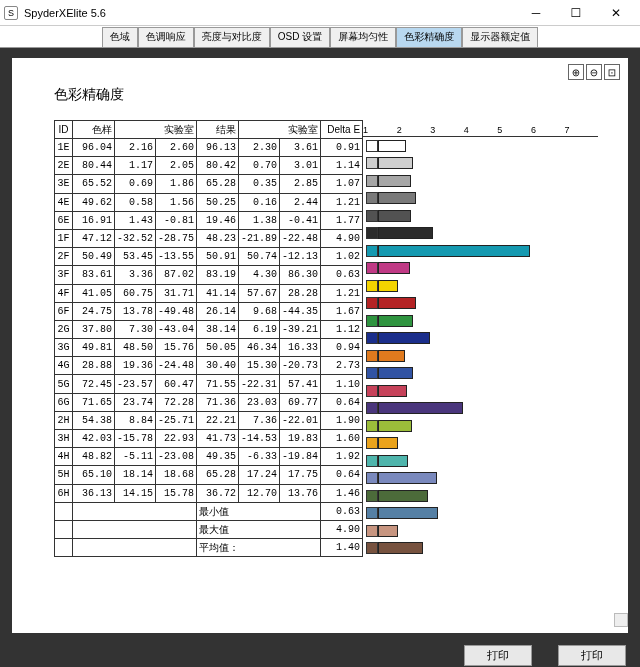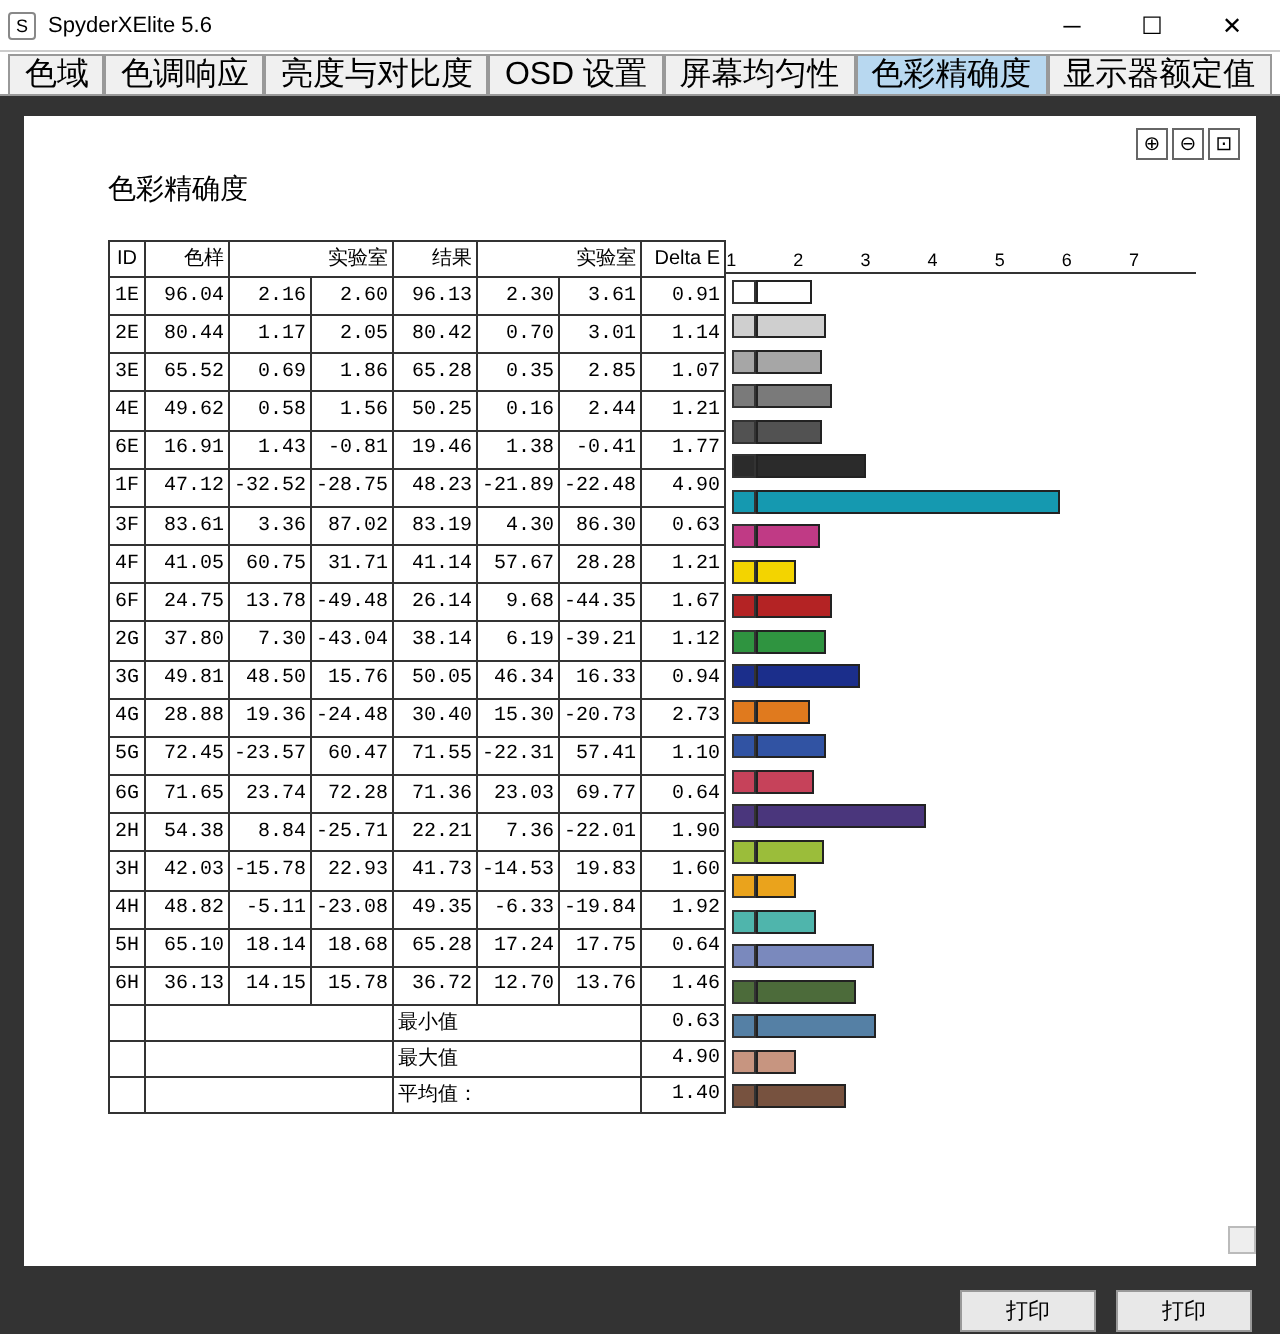--- a/index.html
+++ b/index.html
@@ -3,21 +3,21 @@
 <meta charset="utf-8">
 <style>
 * { margin: 0; padding: 0; box-sizing: border-box; }
 body { font-family: "Microsoft YaHei", Arial, sans-serif; background: #333333; width: 640px; height: 667px; overflow: hidden; }
 .titlebar { background: #fff; height: 26px; display: flex; align-items: center; padding: 0 4px; border-bottom: 1px solid #ccc; }
 .titlebar .app-icon { width: 14px; height: 14px; border: 1px solid #888; border-radius: 2px; font-size: 9px; display: flex; align-items: center; justify-content: center; margin-right: 6px; }
 .titlebar .title { font-size: 11px; flex: 1; }
 .win-btns { display: flex; }
 .win-btn { width: 40px; height: 24px; display: flex; align-items: center; justify-content: center; font-size: 12px; font-family: Arial; }
 .tabbar { background: #fff; height: 22px; display: flex; justify-content: center; align-items: center; border-bottom: 1px solid #999; }
-.tab { font-size: 16px; padding: 2px 7px; border: 1px solid #999; border-bottom: none; background: #f0f0f0; height: 20px; display: flex; align-items: center; }
+.tab { font-size: 10px; padding: 2px 7px; border: 1px solid #999; border-bottom: none; background: #f0f0f0; height: 20px; display: flex; align-items: center; }
 .tab.active { background: #b8d8f0; }
 .dark-area { background: #333333; padding: 10px 12px; height: calc(100% - 48px - 24px); position: relative; }
 .page { background: #fff; width: 100%; height: 100%; position: relative; padding: 28px 30px 10px 42px; overflow: hidden; }
 .zoom-ctrls { position: absolute; top: 6px; right: 8px; display: flex; gap: 2px; }
 .zoom-btn { width: 16px; height: 16px; border: 1px solid #666; display: flex; align-items: center; justify-content: center; font-size: 10px; background: #fff; cursor: pointer; }
 .page-title { font-size: 14px; margin-bottom: 16px; }
 .data-area { display: flex; }
 .data-table { border-collapse: collapse; font-size: 10px; }
 .data-table th, .data-table td { border: 1px solid #333; padding: 1px 2px; text-align: right; font-weight: normal; height: 17px; line-height: 15px; font-family: "Courier New", monospace; white-space: nowrap; }
 .data-table th { text-align: right; font-family: "Microsoft YaHei", Arial; }
@@ -25,21 +25,21 @@
 .col-se { width: 42px; } .col-lab1 { width: 42px; }
 .col-de { width: 42px; }
 .chart-col { position: relative; flex: 1; margin-left: 0; }
 .chart-axis { display: flex; font-size: 9px; height: 17px; border-bottom: 1px solid #333; align-items: flex-end; padding-bottom: 1px; }
 .chart-axis span { flex: 1; text-align: left; }
 .chart-rows { }
 .chart-row { height: 17.5px; display: flex; align-items: center; position: relative; }
 .chart-row .swatch { width: 12px; height: 12px; border: 1px solid #333; margin-left: 3px; }
 .chart-row .bar { height: 12px; background: #444; margin-left: 0; border: 1px solid #222; }
 .summary-label { text-align: left !important; font-family: "Microsoft YaHei", Arial !important; }
-.footer { background: #333333; height: 24px; display: flex; justify-content: flex-end; align-items: center; padding: 0 14px; gap: 10px; }
+.footer { background: #333333; height: 24px; display: flex; justify-content: flex-end; align-items: center; padding: 0 14px; gap: 26px; }
 .footer-btn { background: #e8e8e8; border: 1px solid #999; font-size: 11px; padding: 2px 22px; }
 .scrollbit { position: absolute; right: 0; bottom: 6px; width: 14px; height: 14px; background: #eee; border: 1px solid #bbb; }
 </style>
 </head>
 <body>
 
 <div class="titlebar">
   <div class="app-icon">S</div>
   <div class="title">SpyderXElite 5.6</div>
   <div class="win-btns">
@@ -134,20 +134,30 @@
               <td class="id-cell">1F</td>
               <td>47.12</td>
               <td>-32.52</td>
               <td>-28.75</td>
               <td>48.23</td>
               <td>-21.89</td>
               <td>-22.48</td>
               <td>4.90</td>
             </tr>
             <tr>
+              <td class="id-cell">2F</td>
+              <td>50.49</td>
+              <td>53.45</td>
+              <td>-13.55</td>
+              <td>50.91</td>
+              <td>50.74</td>
+              <td>-12.13</td>
+              <td>1.02</td>
+            </tr>
+            <tr>
               <td class="id-cell">3F</td>
               <td>83.61</td>
               <td>3.36</td>
               <td>87.02</td>
               <td>83.19</td>
               <td>4.30</td>
               <td>86.30</td>
               <td>0.63</td>
             </tr>
             <tr>

